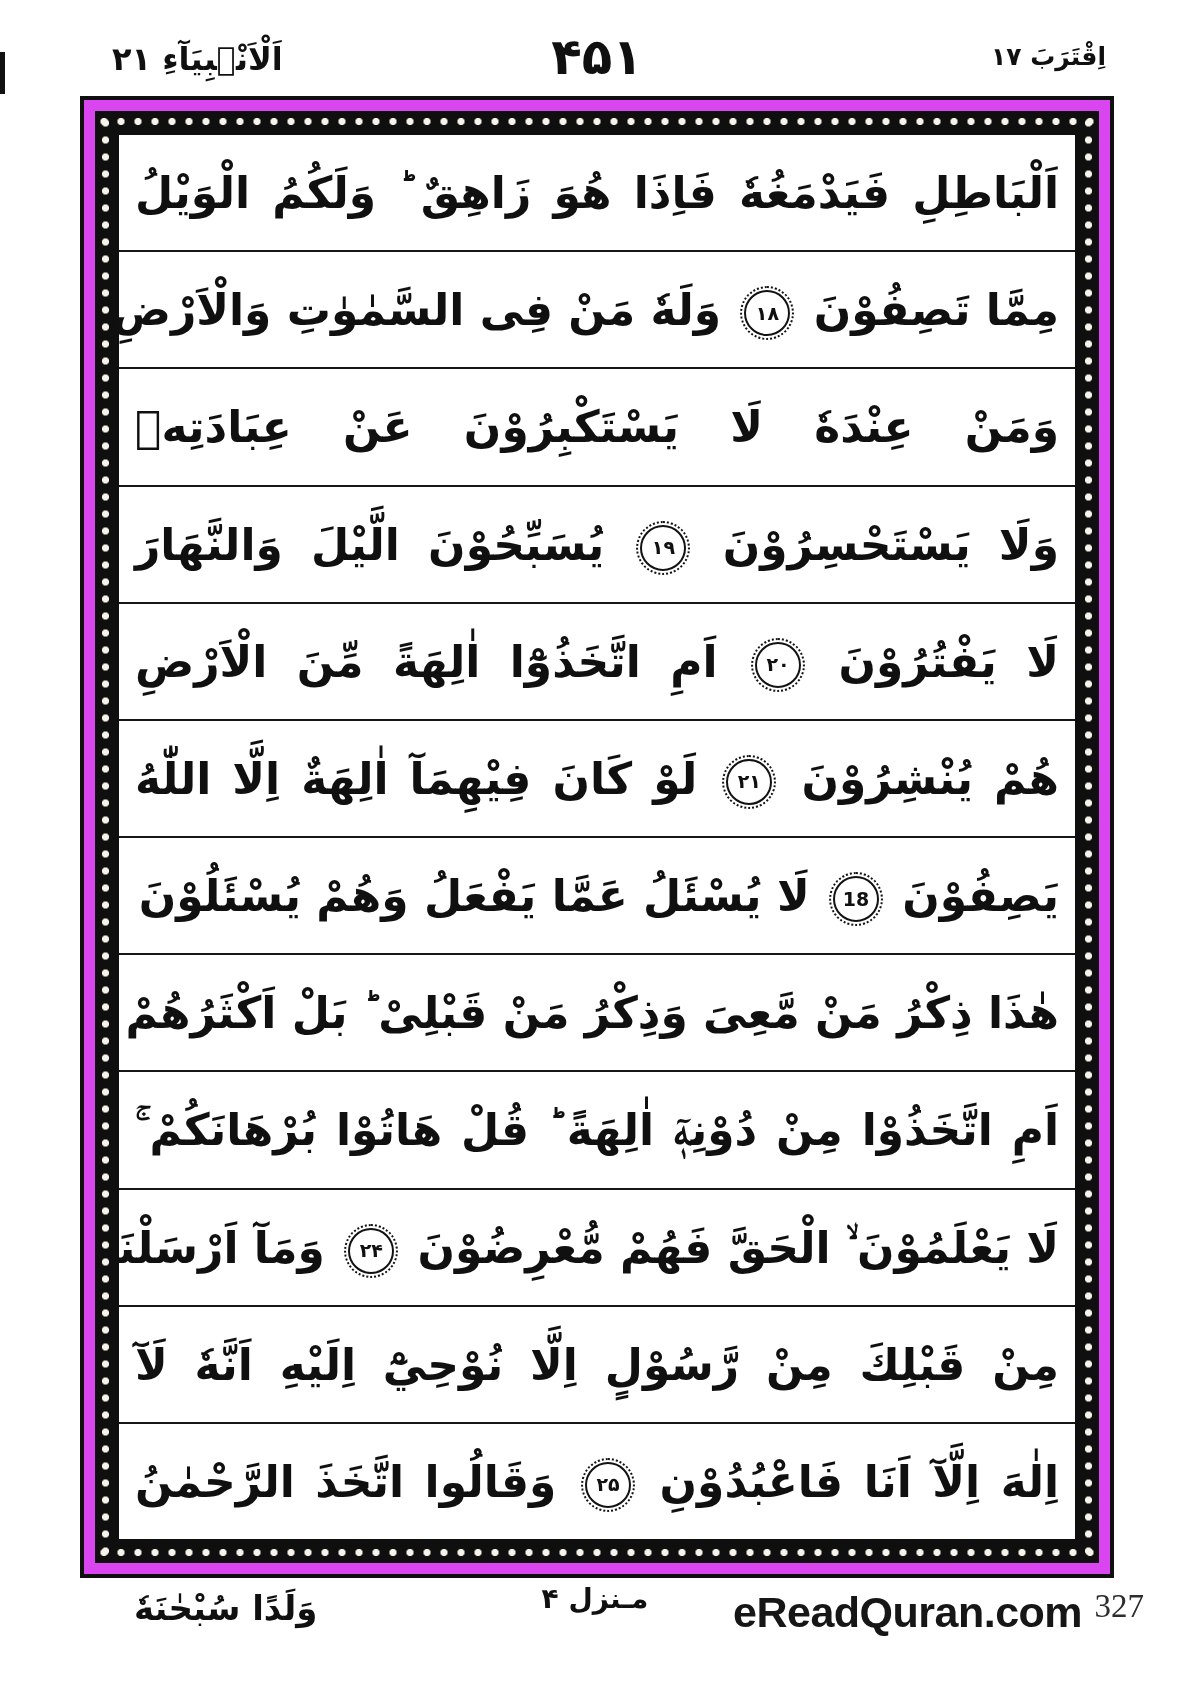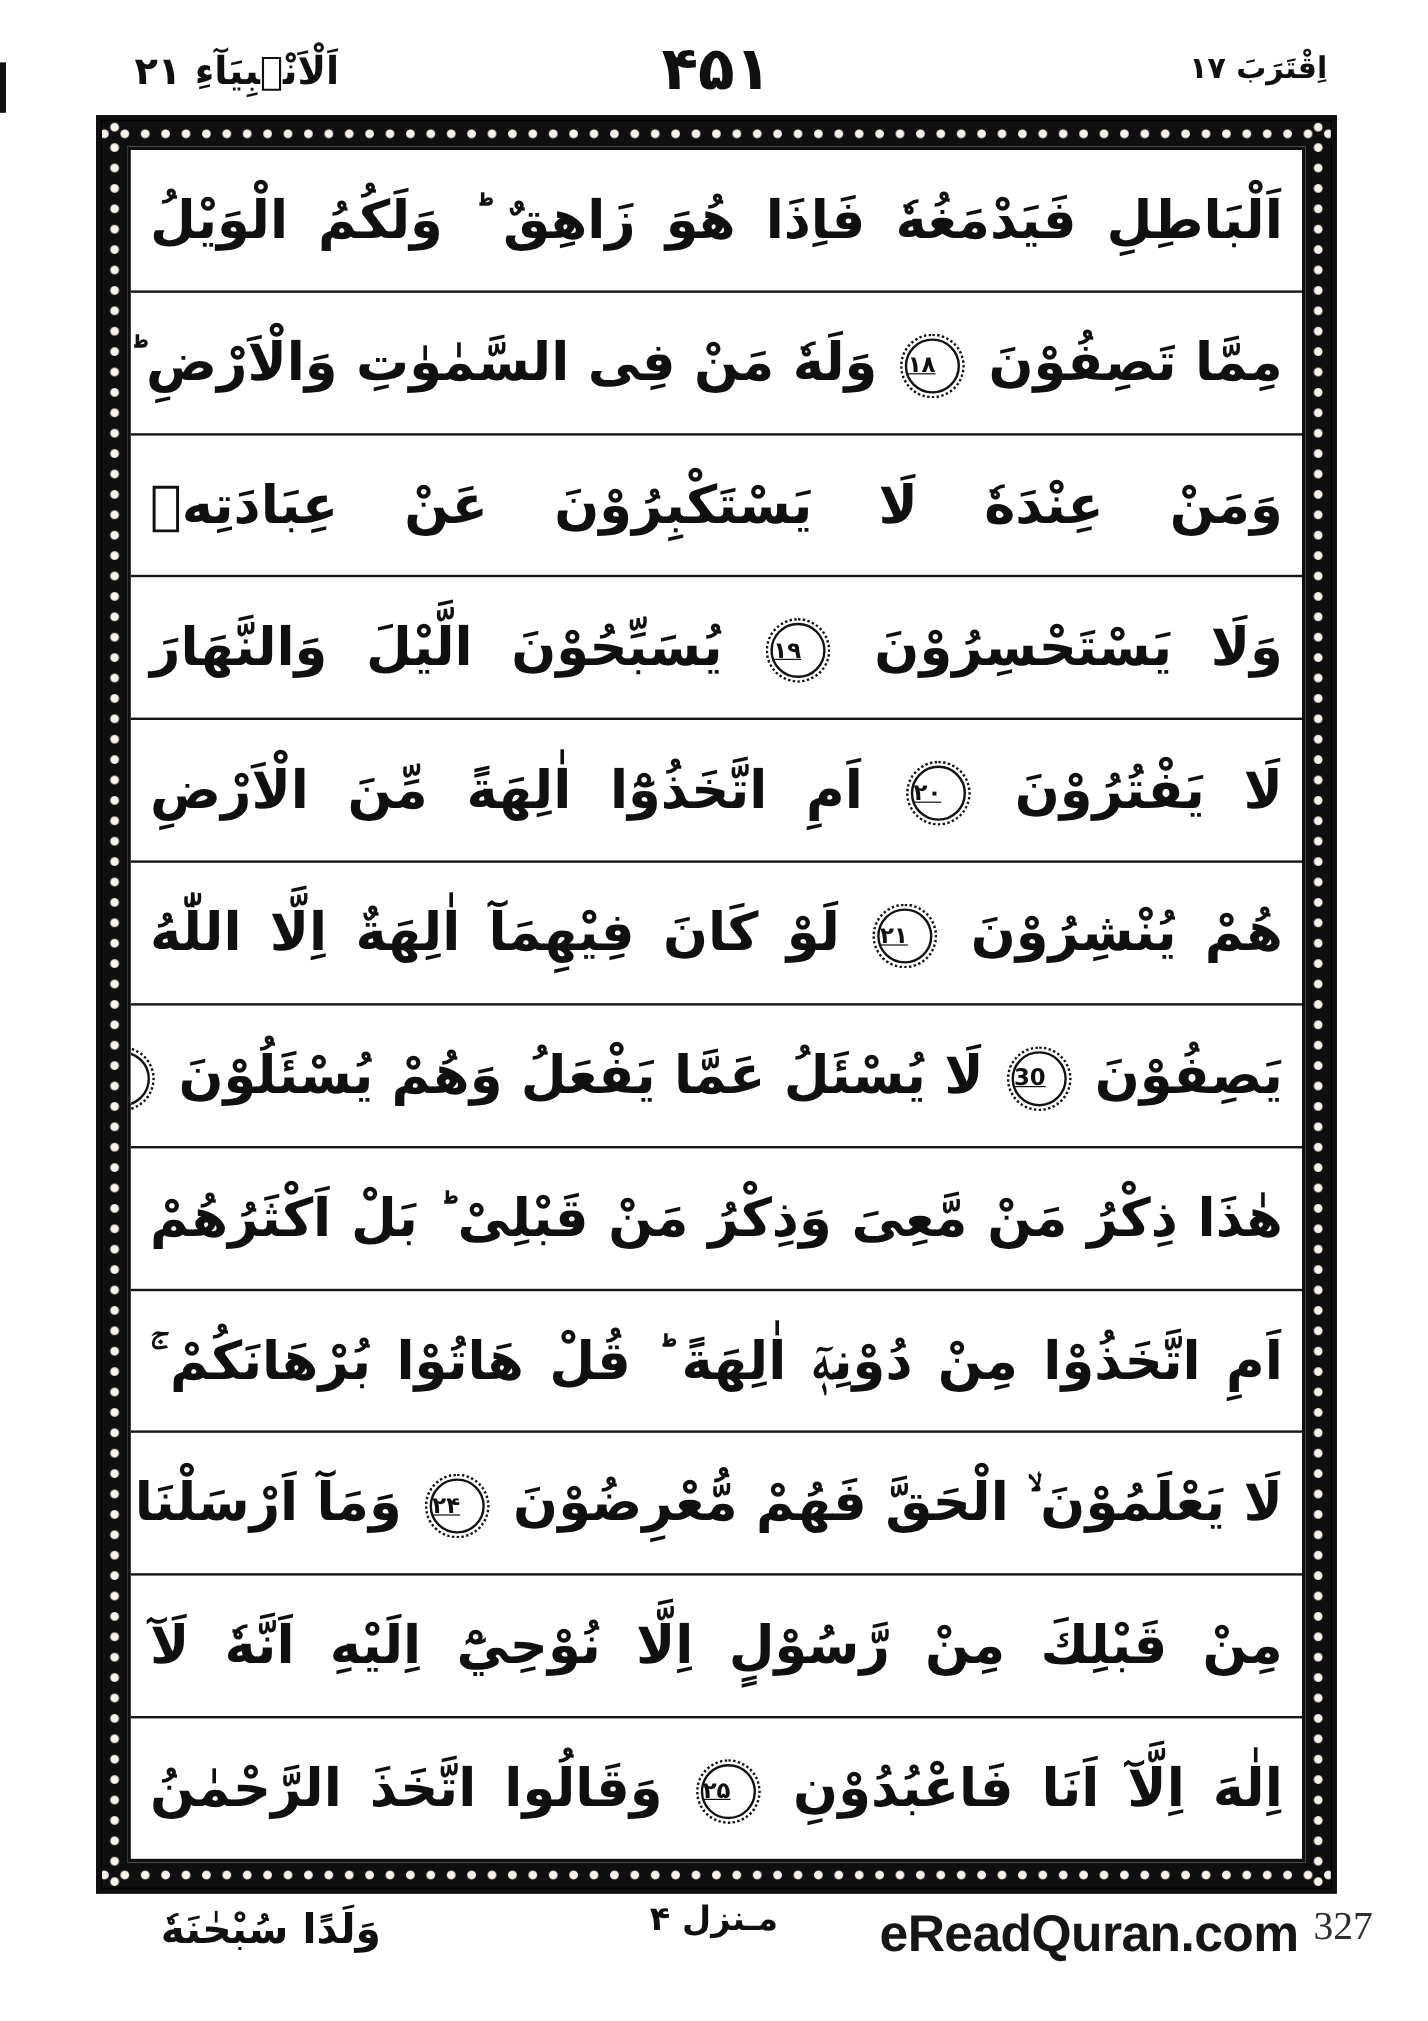--- a/index.html
+++ b/index.html
@@ -11,21 +11,21 @@
   }
   
   .header{position:absolute;left:80px;top:28px;right:76px;height:66px;}
   .juz-label{position:absolute;right:8px;top:14px;font-size:25px;font-weight:700;direction:rtl;white-space:nowrap;}
   .page-number-arabic{position:absolute;left:50%;top:0;transform:translateX(-50%);font-size:50px;font-weight:700;direction:rtl;text-align:right;}
   .surah-label{position:absolute;left:32px;top:12px;font-size:32px;font-weight:700;direction:rtl;white-space:nowrap;}
   .scan-edge{position:absolute;left:0;top:52px;width:5px;height:42px;background:#111;}
   
   .frame{
     position:absolute;left:80px;top:96px;width:1034px;height:1482px;
-    box-sizing:border-box;border:4px solid #0f0f0f;padding:1px;background:#000000;
+    box-sizing:border-box;border:4px solid #0f0f0f;padding:11px;background:#d946ef;
   }
   .band{position:relative;width:100%;height:100%;background:#0f0f0f;}
   .band .strip{position:absolute;}
   .strip-h{left:0;right:0;height:21px;
     background-image:radial-gradient(circle,#f7f3ea 3.2px,rgba(0,0,0,0) 4px);
     background-size:17px 21px;background-position:center;}
   .strip-v{top:0;bottom:0;width:21px;
     background-image:radial-gradient(circle,#f7f3ea 3.2px,rgba(0,0,0,0) 4px);
     background-size:21px 17px;background-position:center;}
   .strip-top{top:0;} .strip-bottom{bottom:0;}
@@ -37,25 +37,25 @@
   
   .line{flex:1 1 0;border-bottom:2px solid #161616;display:flex;align-items:center;overflow:hidden;padding:0 16px;}
   .line:last-child{border-bottom:none;}
   .line-inner{
     width:100%;direction:rtl;white-space:nowrap;
     text-align:justify;text-align-last:justify;
     font-size:44px;font-weight:700;line-height:1.25;
     font-family:"DejaVu Sans",sans-serif;
   }
   .ayah-marker{
-    display:inline-flex;align-items:center;justify-content:flex-end;
+    display:inline-flex;align-items:center;justify-content:center;
     width:46px;height:46px;box-sizing:border-box;
     border:2.5px solid #121212;border-radius:50%;
     outline:2px dotted #121212;outline-offset:2px;
-    vertical-align:middle;margin:0 8px;background:#fff;text-decoration:underline;
+    vertical-align:middle;margin:0 8px;background:#fff;
   }
   .ayah-num{font-size:19px;font-weight:700;line-height:1;direction:rtl;}
   
   .catchword{position:absolute;left:95px;top:1588px;font-size:34px;font-weight:700;direction:rtl;white-space:nowrap;margin-left:39px;}
   .manzil-label{position:absolute;left:50%;top:1582px;transform:translateX(-50%);font-size:28px;font-weight:700;direction:rtl;white-space:nowrap;}
   .watermark{position:absolute;left:733px;top:1588px;font-size:43px;font-weight:800;
     font-family:"Liberation Sans",sans-serif;color:#161616;letter-spacing:-0.5px;}
   .page-number{position:absolute;right:46px;top:1588px;font-size:33px;
     font-family:"Liberation Serif",serif;color:#2d2d2d;}
 </style>
@@ -97,21 +97,21 @@
               <span class="ayah-num">۲۰</span>
             </span> <span>اَمِ اتَّخَذُوْٓا اٰلِهَةً مِّنَ الْاَرْضِ</span> </div>
         </div>
         <div class="line">
           <div class="line-inner"><span>هُمْ يُنْشِرُوْنَ</span> <span class="ayah-marker">
               <span class="ayah-num">۲۱</span>
             </span> <span>لَوْ كَانَ فِيْهِمَآ اٰلِهَةٌ اِلَّا اللّٰهُ</span> </div>
         </div>
         <div class="line">
           <div class="line-inner"><span>يَصِفُوْنَ</span> <span class="ayah-marker">
-              <span class="ayah-num">30</span>
+              <span class="ayah-num">18</span>
             </span> <span>لَا يُسْئَلُ عَمَّا يَفْعَلُ وَهُمْ يُسْئَلُوْنَ</span> <span class="ayah-marker">
               <span class="ayah-num">۲۳</span>
             </span> </div>
         </div>
         <div class="line">
           <div class="line-inner"><span>هٰذَا ذِكْرُ مَنْ مَّعِیَ وَذِكْرُ مَنْ قَبْلِیْ ؕ بَلْ اَكْثَرُهُمْ</span> </div>
         </div>
         <div class="line">
           <div class="line-inner"><span>اَمِ اتَّخَذُوْا مِنْ دُوْنِهٖٓ اٰلِهَةً ؕ قُلْ هَاتُوْا بُرْهَانَكُمْ ۚ</span> </div>
         </div>

